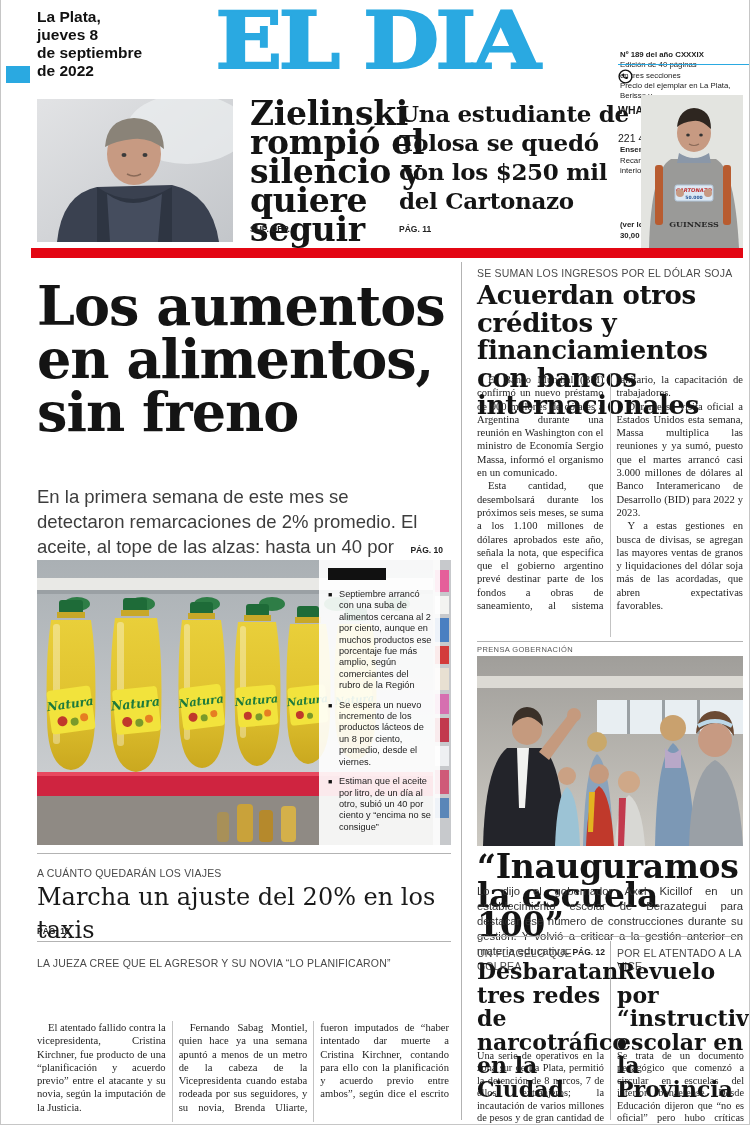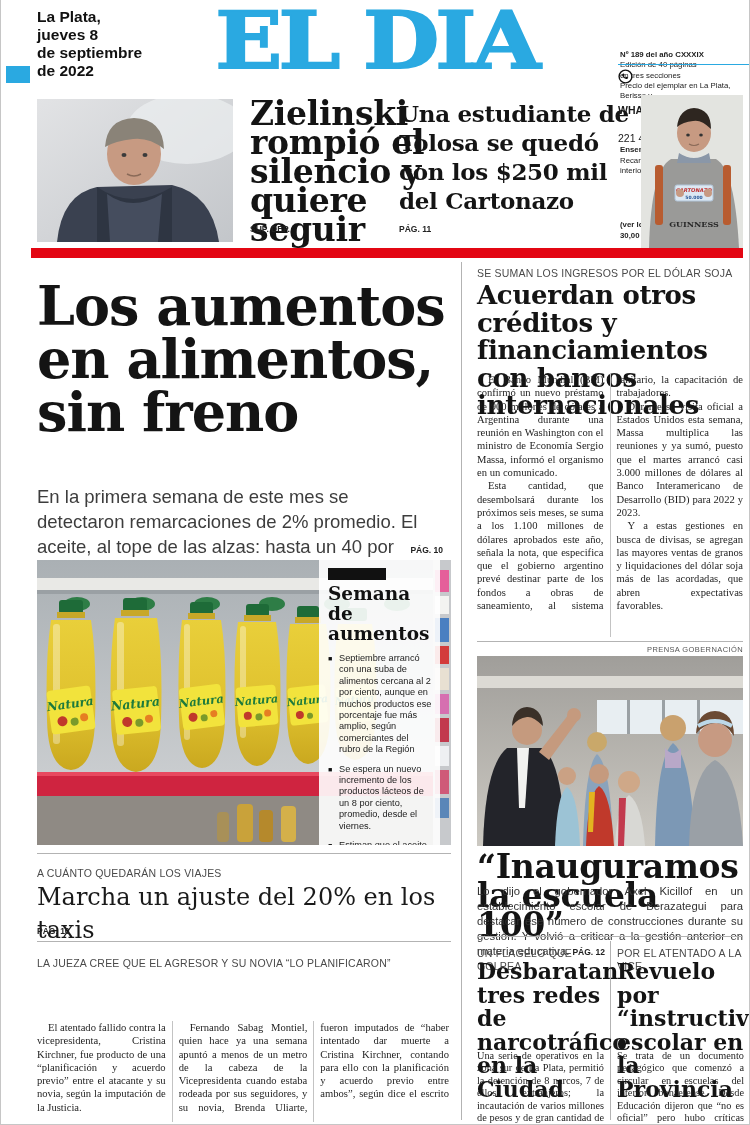--- a/index.html
+++ b/index.html
@@ -61,21 +61,21 @@
   .news p{margin:0;}
   .news p + p{text-indent:11px;}
   .news p:first-child{text-indent:11px;}
   .cols2{column-count:2;column-gap:13px;column-rule:1px solid #c3c3c3;}
   .cols3{column-count:3;column-gap:13px;column-rule:1px solid #c3c3c3;}
   
   .bank-kick{left:476px;top:267px;width:266px;}
   .bank-hl{left:476px;top:282px;width:268px;font-size:26px;line-height:27.5px;letter-spacing:-.3px;}
   .bank-body{left:476px;top:373px;width:266px;height:264px;overflow:hidden;}
   .hr-r1{left:476px;top:641px;width:266px;}
-  .credit{left:476px;top:645px;width:266px;text-align:right;font:400 7.5px "Liberation Sans",sans-serif;color:#555;letter-spacing:.4px;}
+  .credit{left:476px;top:645px;width:266px;text-align:left;font:400 7.5px "Liberation Sans",sans-serif;color:#555;letter-spacing:.4px;}
   .kici-photo{left:476px;top:656px;width:266px;height:190px;overflow:hidden;}
   .esc-hl{left:476px;top:852px;width:266px;font-size:33px;line-height:29px;letter-spacing:-.3px;}
   .esc-body{left:476px;top:884px;width:266px;font:400 11.3px/15px "Liberation Sans",sans-serif;color:#333;text-align:justify;}
   .hr-r2{left:476px;top:936px;width:266px;}
   .vr-bottom{left:609px;top:941px;height:179px;}
   .narc-kick{left:476px;top:947px;width:127px;}
   .narc-hl{left:476px;top:960px;width:128px;font-size:22px;line-height:23.5px;}
   .narc-body{left:476px;top:1050px;width:127px;height:74px;overflow:hidden;font:400 10.3px/12.4px "Liberation Serif",serif;color:#1d1d1d;text-align:justify;}
   .instr-kick{left:616px;top:947px;width:127px;}
   .instr-hl{left:616px;top:960px;width:128px;font-size:22px;line-height:23.5px;}
@@ -283,21 +283,20 @@
         <rect x="398" y="108" width="14" height="22" fill="#e8e0d2"></rect>
         <rect x="398" y="134" width="14" height="20" fill="#d66fb0"></rect>
         <rect x="398" y="158" width="14" height="24" fill="#c23a4e"></rect>
         <rect x="398" y="186" width="14" height="20" fill="#eef0f2"></rect>
         <rect x="398" y="210" width="14" height="24" fill="#cf5a78"></rect>
         <rect x="398" y="238" width="14" height="20" fill="#5a86b8"></rect>
       </g>
     </svg>
     <div class="panel">
       <div class="panel-bar"></div>
-      <div class="panel-title">Semana de aumentos</div>
       <div class="panel-bullets">
         <div class="pb">
           <span class="sq">■</span>
           <span>Septiembre arrancó con una suba de alimentos cercana al 2 por ciento, aunque en muchos productos ese porcentaje fue más amplio, según comerciantes del rubro de la Región</span>
         </div>
         <div class="pb">
           <span class="sq">■</span>
           <span>Se espera un nuevo incremento de los productos lácteos de un 8 por ciento, promedio, desde el viernes.</span>
         </div>
         <div class="pb">

